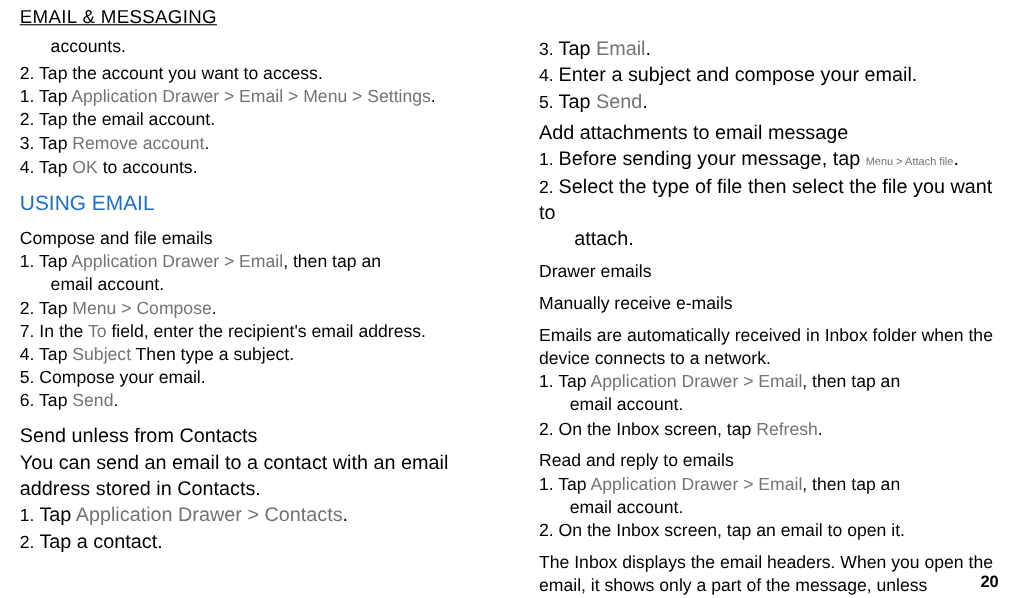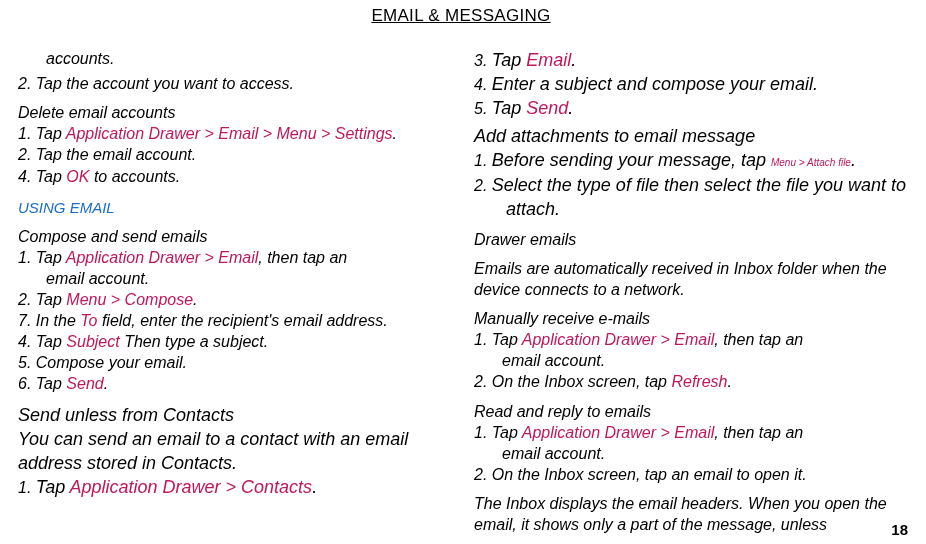--- a/index.html
+++ b/index.html
@@ -6,53 +6,52 @@
     body {
       width: 926px;
       height: 544px;
       background: #fff;
       font-family: Arial, Helvetica, sans-serif;
       color: #000;
       position: relative;
       padding: 0 18px;
     }
     .header {
-      text-align: center;
+      text-align: left;
       padding-top: 6px;
       padding-right: 4px;
     }
     .header-title {
       font-size: 17px;
       text-decoration: underline;
       letter-spacing: 0.3px;
     }
     .columns {
       display: flex;
-      gap: 12px;
-      margin-top: 22px;
-      font-style: italic;
+      gap: 28px;
+      margin-top: 6px;
     }
     .col {
       flex: 1;
       min-width: 0;
     }
     .col-left { flex: 0 0 444px; }
     .col-right { flex: 1; }
     .line { font-size: 16px; line-height: 1.32; }
     .indent { padding-left: 28px; }
     .indent2 { padding-left: 32px; }
     .gap-above-sm { margin-top: 4px; }
     .gap-above { margin-top: 8px; }
     .section-hd {
-      font-size: 15px;
+      font-size: 19px;
       color: #1a6fc7;
       margin-top: 12px;
       margin-bottom: 10px;
     }
-    .blue { color: #be185d; }
+    .blue { color: #737373; }
     .small { font-size: 18px; line-height: 1.34; }
     .smaller { font-size: 10px; line-height: 1.32; }
     .page-num {
       position: absolute;
       right: 18px;
       bottom: 6px;
       font-weight: bold;
       font-size: 15px;
     }
   </style>
@@ -62,32 +61,34 @@
 <div class="header">
   <span class="header-title">EMAIL &amp; MESSAGING</span>
 </div>
 
 <div class="columns">
 
   <div class="col col-left">
     <div class="line indent">accounts.</div>
     <div class="line gap-above-sm">2. Tap the account you want to access.</div>
 
-    <div class="line gap-above">Delete email accounts</div>
     <div class="line">
       <span>1. Tap </span><span class="blue">Application Drawer &gt; Email &gt; Menu &gt; Settings</span><span>.</span>
     </div>
     <div class="line">2. Tap the email account.</div>
+    <div class="line">
+      <span>3. Tap </span><span class="blue">Remove account</span><span>.</span>
+    </div>
     <div class="line">
       <span>4. Tap </span><span class="blue">OK</span><span> to accounts.</span>
     </div>
 
     <div class="section-hd">USING EMAIL</div>
 
-    <div class="line">Compose and send emails</div>
+    <div class="line">Compose and file emails</div>
     <div class="line">
       <span>1. Tap </span><span class="blue">Application Drawer &gt; Email</span><span>, then tap an</span>
     </div>
     <div class="line indent">email account.</div>
     <div class="line">
       <span>2. Tap </span><span class="blue">Menu &gt; Compose</span><span>.</span>
     </div>
     <div class="line">
       <span>7. In the </span><span class="blue">To</span><span> field, enter the recipient's email address.</span>
     </div>
@@ -96,20 +97,23 @@
     </div>
     <div class="line">5. Compose your email.</div>
     <div class="line">
       <span>6. Tap </span><span class="blue">Send</span><span>.</span>
     </div>
 
     <div class="small gap-above">Send unless from Contacts</div>
     <div class="small">You can send an email to a contact with an email address stored in Contacts.</div>
     <div class="line">
       <span>1. </span><span class="small">Tap </span><span class="small blue">Application Drawer &gt; Contacts</span><span class="small">.</span>
+    </div>
+    <div class="line">
+      <span>2. </span><span class="small">Tap a contact.</span>
     </div>
   </div>
 
   <div class="col col-right">
     <div class="line">
       <span>3. </span><span class="small">Tap </span><span class="small blue">Email</span><span class="small">.</span>
     </div>
     <div class="line">
       <span>4. </span><span class="small">Enter a subject and compose your email.</span>
     </div>
@@ -120,35 +124,35 @@
     <div class="small gap-above-sm">Add attachments to email message</div>
     <div class="line">
       <span>1. </span><span class="small">Before sending your message, tap </span><span class="smaller blue">Menu &gt; Attach file</span><span class="small">.</span>
     </div>
     <div class="line">
       <span>2. </span><span class="small">Select the type of file then select the file you want to</span>
     </div>
     <div class="small indent2">attach.</div>
 
     <div class="line gap-above">Drawer emails</div>
+    <div class="line gap-above">Manually receive e-mails</div>
+
     <div class="line gap-above">Emails are automatically received in Inbox folder when the device connects to a network.</div>
-
-    <div class="line gap-above">Manually receive e-mails</div>
     <div class="line">
       <span>1. Tap </span><span class="blue">Application Drawer &gt; Email</span><span>, then tap an</span>
     </div>
     <div class="line indent">email account.</div>
     <div class="line">
       <span>2. On the Inbox screen, tap </span><span class="blue">Refresh</span><span>.</span>
     </div>
 
     <div class="line gap-above">Read and reply to emails</div>
     <div class="line">
       <span>1. Tap </span><span class="blue">Application Drawer &gt; Email</span><span>, then tap an</span>
     </div>
     <div class="line indent">email account.</div>
     <div class="line">2. On the Inbox screen, tap an email to open it.</div>
 
     <div class="line gap-above">The Inbox displays the email headers. When you open the email, it shows only a part of the message, unless</div>
   </div>
 </div>
 
-<div class="page-num">18</div>
+<div class="page-num">20</div>
 
 </body></html>

